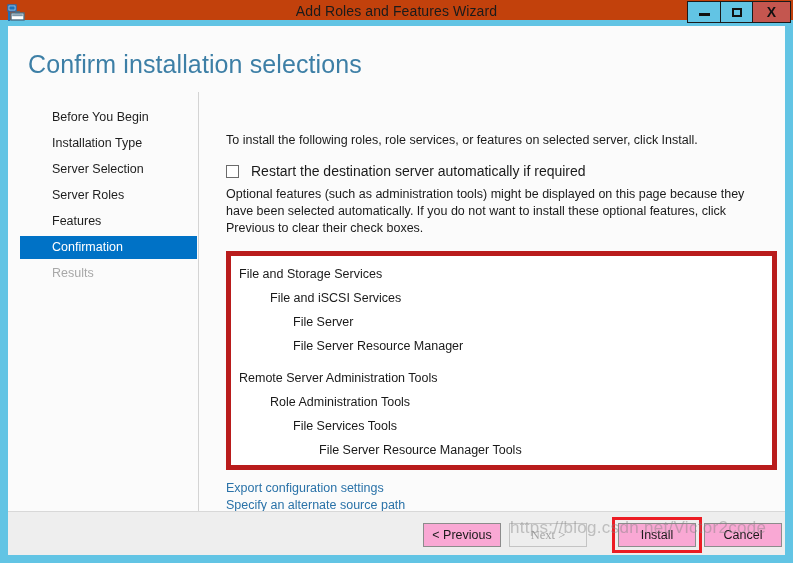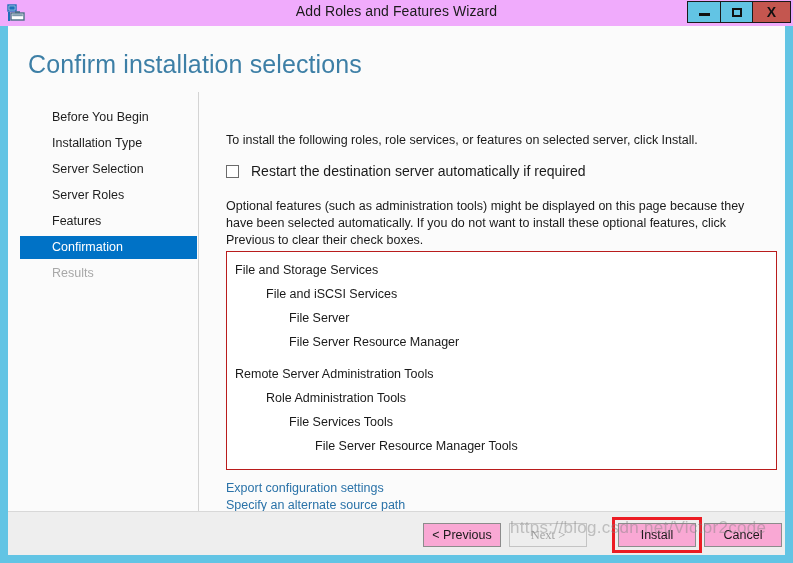--- a/index.html
+++ b/index.html
@@ -23,22 +23,22 @@
     height: 563px;
     background: #62c4e4;
     box-sizing: border-box;
   }
 
   
   #titlebar {
     position: absolute;
     left: 0; top: 0;
     width: 793px;
-    height: 26px;
-    background: #f0abfc;
+    height: 20px;
+    background: #c2410c;
   }
   #app-icon {
     position: absolute;
     left: 6px; top: 3px;
     width: 20px; height: 20px;
   }
   #title-text {
     position: absolute;
     left: 0; top: 3px;
     width: 793px;
@@ -195,30 +195,29 @@
     color: #1a1a1a;
     white-space: nowrap;
   }
   #optional-text {
     position: absolute;
     left: 27px; top: 94px;
     width: 548px;
     font-size: 12.5px;
     color: #1a1a1a;
     line-height: 17px;
-    margin-top: 12px;
   }
 
   
   #selections-box {
     position: absolute;
     left: 27px; top: 159px;
     width: 551px;
     height: 219px;
-    border: 1px solid #b91c1c;
+    border: 5px solid #b91c1c;
     background: #ffffff;
     box-sizing: border-box;
     overflow: hidden;
   }
   .sel-item {
     font-size: 12.5px;
     color: #1a1a1a;
     height: 24px;
     line-height: 24px;
     white-space: nowrap;

